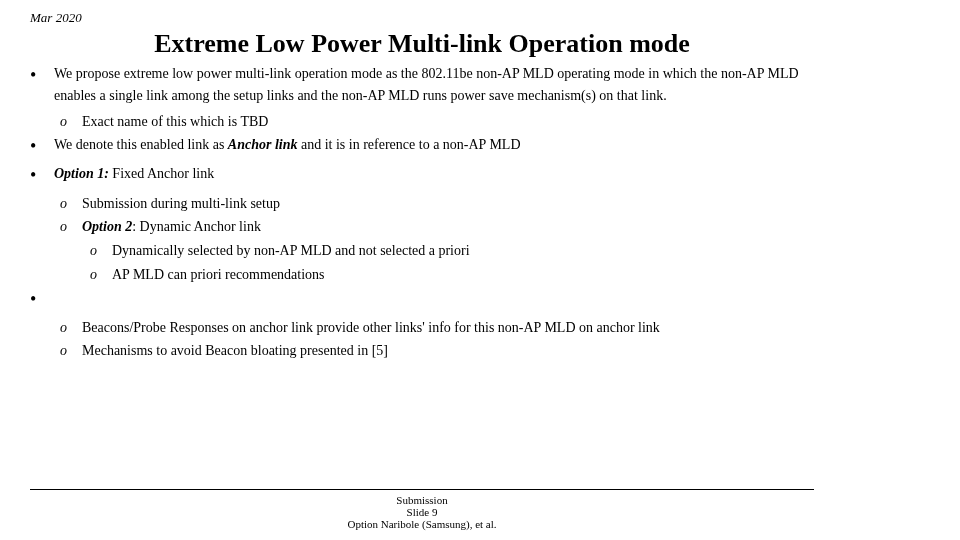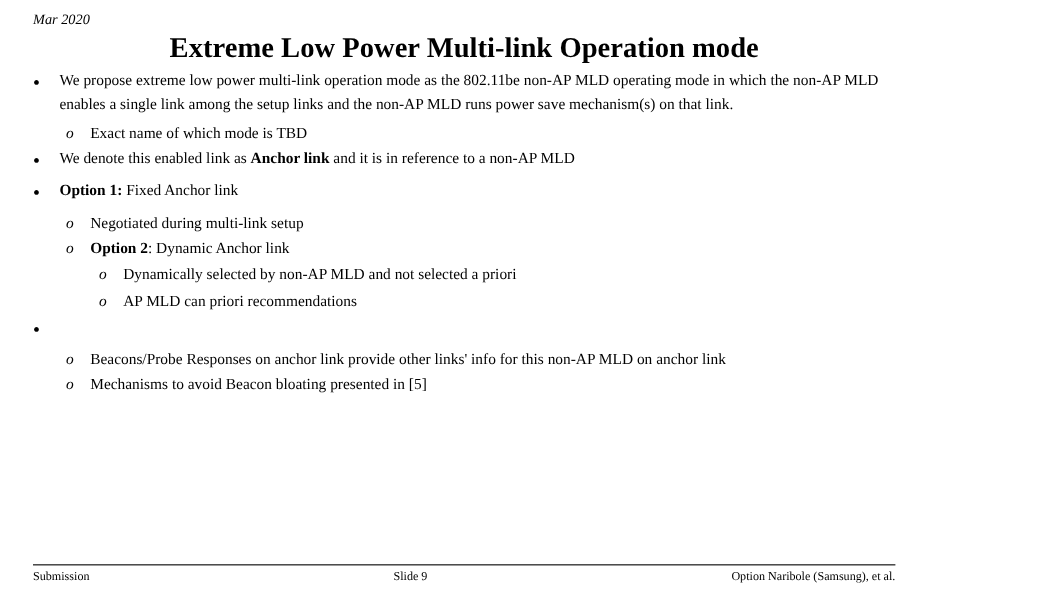--- a/index.html
+++ b/index.html
@@ -85,25 +85,26 @@
       line-height: 1.5;
     }
     .footer {
       display: flex;
       justify-content: space-between;
       align-items: center;
       border-top: 1px solid #000;
       padding-top: 4px;
       margin-top: 4px;
       font-size: 11px;
+      flex-direction: column;
     }
     .footer-center {
       text-align: center;
     }
-    b { font-weight: bold; }
+    b { font-weight: bold; font-style: italic; }
   </style>
 </head>
 <body>
 
 <div class="slide">
   <div class="header">
     <span class="header-left">Mar 2020</span>
   </div>
 
   <div class="title">Extreme Low Power Multi-link Operation mode</div>
@@ -111,39 +112,39 @@
   <div class="content">
 
     <div class="bullet-item">
       <span class="bullet-symbol">•</span>
       <span class="bullet-text">
         We propose extreme low power multi-link operation mode as the 802.11be non-AP MLD operating mode in which the non-AP MLD enables a single link among the setup links and the non-AP MLD runs power save mechanism(s) on that link.
       </span>
     </div>
     <div class="sub-item">
       <span class="sub-symbol">o</span>
-      <span class="sub-text">Exact name of which mode is TBD</span>
+      <span class="sub-text">Exact name of this which is TBD</span>
     </div>
 
     <div class="bullet-item">
       <span class="bullet-symbol">•</span>
       <span class="bullet-text">
         We denote this enabled link as <b>Anchor link</b> and it is in reference to a non-AP MLD
       </span>
     </div>
 
     <div class="bullet-item">
       <span class="bullet-symbol">•</span>
       <span class="bullet-text">
         <b>Option 1:</b> Fixed Anchor link
       </span>
     </div>
     <div class="sub-item">
       <span class="sub-symbol">o</span>
-      <span class="sub-text">Negotiated during multi-link setup</span>
+      <span class="sub-text">Submission during multi-link setup</span>
     </div>
 
     <div class="sub-item">
       <span class="sub-symbol">o</span>
       <span class="sub-text">
         <b>Option 2</b>: Dynamic Anchor link
       </span>
     </div>
     <div class="sub-sub-item">
       <span class="sub-sub-symbol">o</span>

